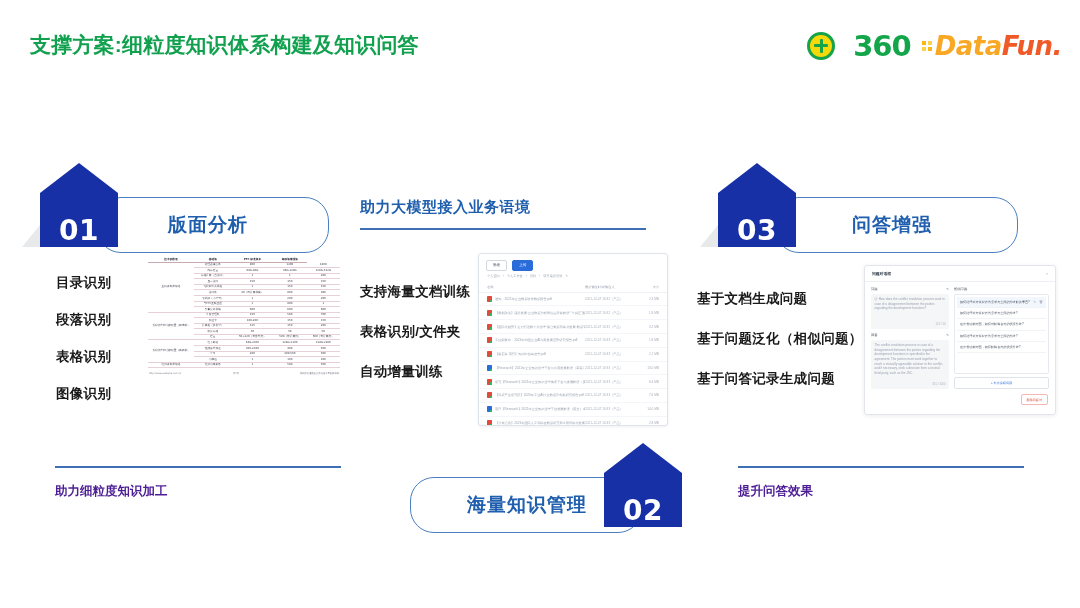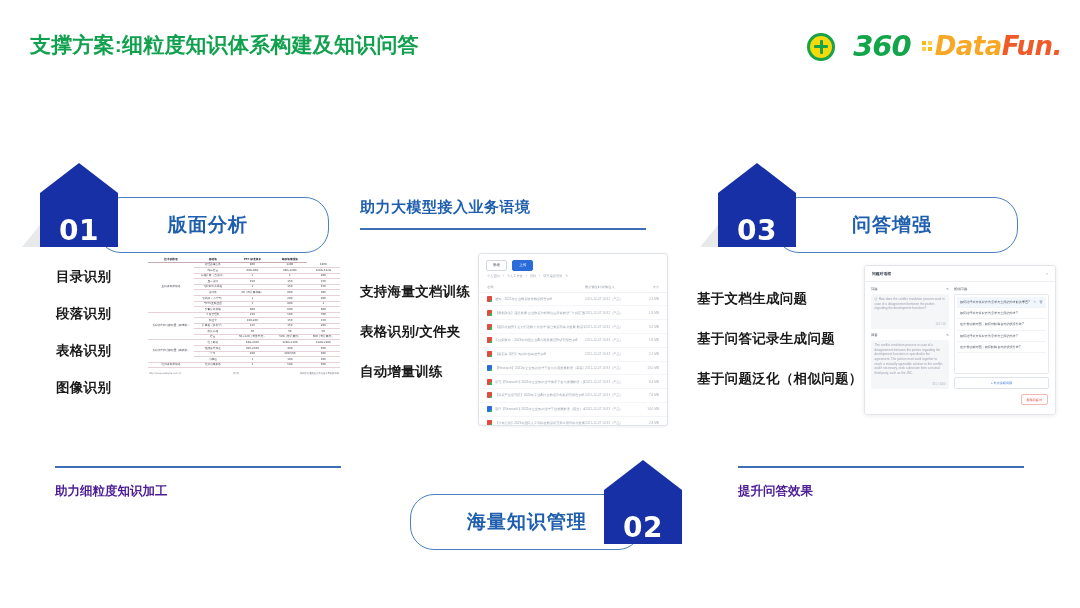--- a/index.html
+++ b/index.html
@@ -15,21 +15,21 @@
   
   .slide-title {
     position: absolute; left: 30px; top: 31px;
     font-size: 21px; font-weight: bold; letter-spacing: .2px;
     color: #10a04e; white-space: nowrap;
   }
   .logo-wrap {
     position: absolute; right: 18px; top: 28px;
     display: flex; align-items: center; gap: 11px; height: 36px;
   }
-  .logo-360 { display:flex; align-items:flex-end; gap:18px;font-style:italic; }
+  .logo-360 { display:flex; align-items:flex-start; gap:18px; }
   .logo-360-mark {
     width: 28px; height: 28px; border-radius: 50%;
     background: #f5d90a; border: 3px solid #16a34a;
     position: relative;
   }
   .logo-360-mark::before, .logo-360-mark::after {
     content:""; position:absolute; background:#16a34a; border-radius:1px;
   }
   .logo-360-mark::before { left: 9.5px; top: 4px; width: 3px; height: 14px; }
   .logo-360-mark::after  { left: 4px; top: 9.5px; width: 14px; height: 3px; }
@@ -83,40 +83,40 @@
   }
   .badge-pent-over { position:absolute; left:0; top:0; z-index: 3; }
 
   
   #grp01 { left: 40px; top: 163px; width: 290px; height: 110px; }
   #grp01 .badge-pill { left: 57px; width: 232px; padding-left: 70px; }
   
   #grp03 { left: 718px; top: 163px; width: 300px; height: 110px; }
   #grp03 .badge-pill { left: 57px; width: 243px; padding-left: 76px; }
   
-  #grp02 { left: 410px; top: 460px; width: 272px; height: 110px; }
+  #grp02 { left: 410px; top: 443px; width: 272px; height: 110px; }
   #grp02 .badge-pill { left: 0px; width: 232px; padding-left: 56px; }
   #grp02 .badge-pent { left: 194px; }
   #grp02 .badge-shadow { left: 176px; }
 
   
   .col-heading {
     position:absolute; font-size: 15px; font-weight: 700; color:#1f5fae;
     letter-spacing:.5px; white-space:nowrap;
   }
   .hrule { position:absolute; height:2px; background:#3c6fb4; }
 
   
   .bullets { position:absolute; }
   .bullets .line {
     font-size: 13.5px; font-weight: 700; color:#1a1a1a;
     letter-spacing:.3px; white-space:nowrap;
   }
   #bul01 { left: 56px; top: 268px; }
-  #bul01 .line { margin-bottom: 19px; }
+  #bul01 .line { margin-bottom: 19px; margin-top: 6px; }
   #bul02 { left: 360px; top: 283px; }
   #bul02 .line { margin-bottom: 22px; }
   #bul03 { left: 697px; top: 290px; }
   #bul03 .line { margin-bottom: 22px; }
 
   
   .caption { position:absolute; font-size: 12.5px; font-weight:700; color:#4c1d95; white-space:nowrap; }
 
   
   .shot { position:absolute; background:#fff; overflow:hidden; }
@@ -275,22 +275,22 @@
   </div>
 
   <div class="bullets" id="bul02">
     <div class="line">支持海量文档训练</div>
     <div class="line">表格识别/文件夹</div>
     <div class="line">自动增量训练</div>
   </div>
 
   <div class="bullets" id="bul03">
     <div class="line">基于文档生成问题</div>
+    <div class="line">基于问题泛化（相似问题）</div>
     <div class="line">基于问答记录生成问题</div>
-    <div class="line">基于问题泛化（相似问题）</div>
   </div>
 
   <div class="hrule" style="left:55px; top:466px; width:286px;"></div>
   <div class="caption" style="left:55px; top:483px;">助力细粒度知识加工</div>
 
   <div class="hrule" style="left:738px; top:466px; width:286px;"></div>
   <div class="caption" style="left:738px; top:483px;">提升问答效果</div>
 
   <div class="shot" id="shot-table">
     <table>

